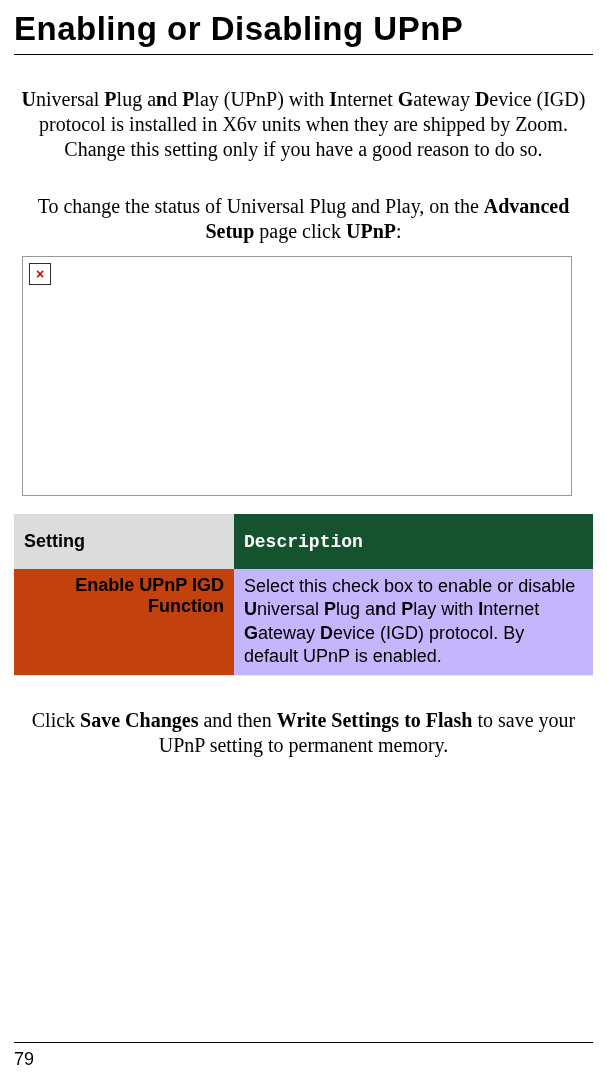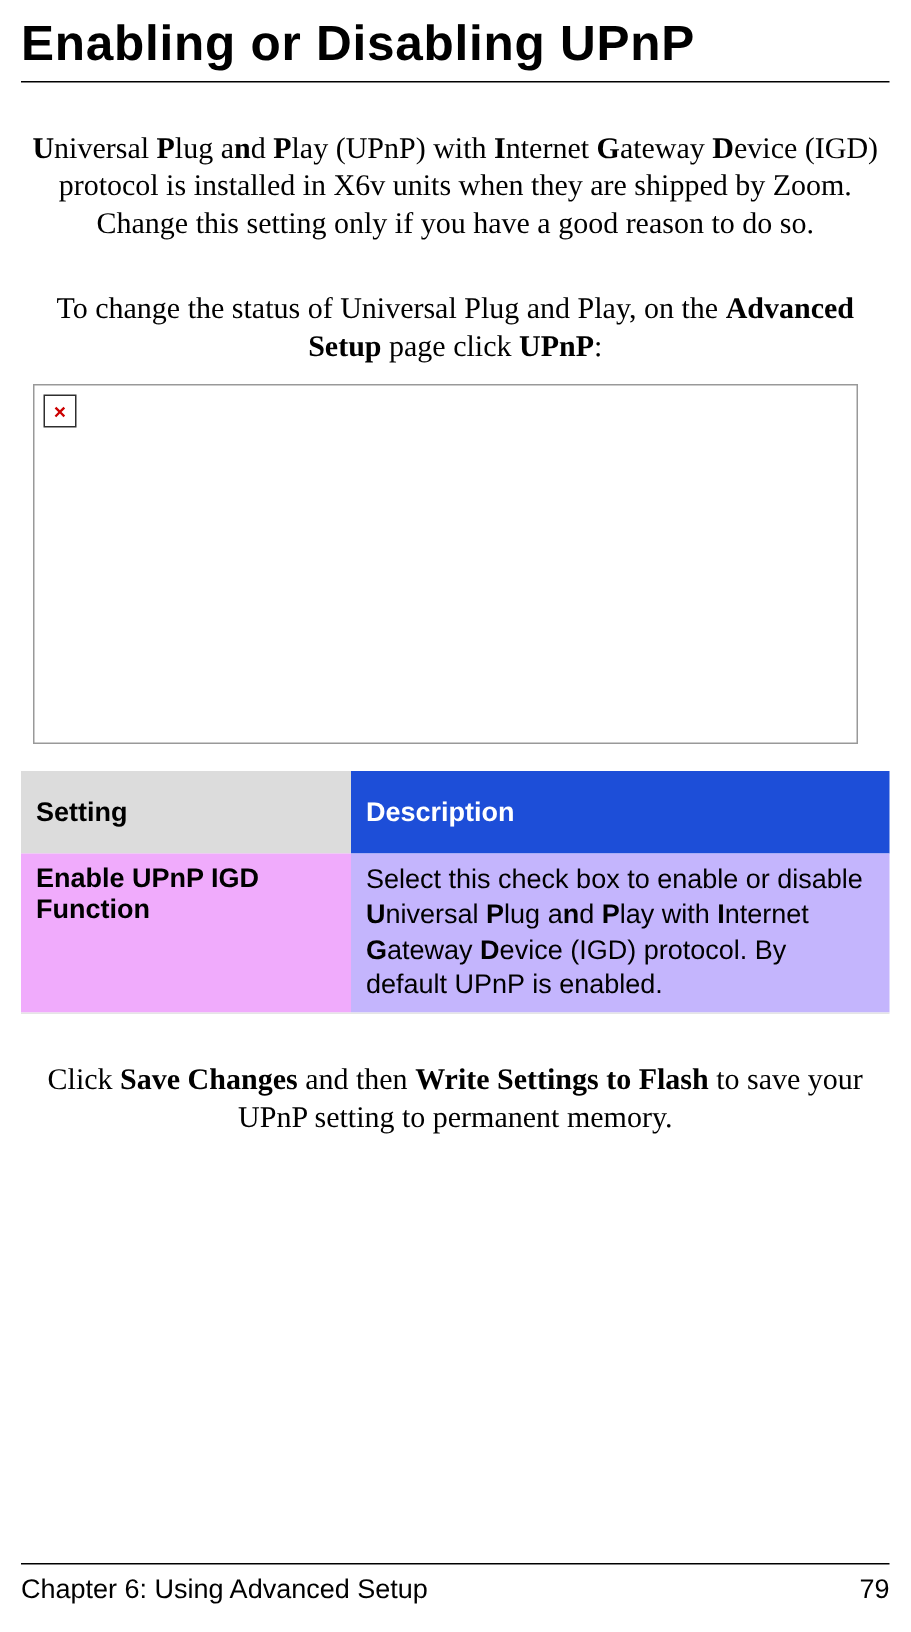--- a/index.html
+++ b/index.html
@@ -62,31 +62,33 @@
   table.settings th {
     text-align: left;
     font-weight: bold;
     padding: 17px 10px;
   }
   table.settings th.h-setting {
     background: #dcdcdc;
     width: 38%;
   }
   table.settings th.h-desc {
-    background: #1d4ed8;
+    background: #14532d;
     color: #fff;
+    font-family: Liberation Mono, monospace;
   }
   table.settings td {
     padding: 6px 10px;
     vertical-align: top;
     border-bottom: 1px solid #e5e5e5;
   }
   table.settings td.c-setting {
     font-weight: bold;
-    background: #f0abfc;
+    background: #c2410c;
+    text-align: right;
   }
   table.settings td.c-desc {
     background: #c4b5fd;
     line-height: 1.3;
   }
   .footer {
     position: absolute;
     bottom: 18px;
     left: 14px;
     right: 14px;
@@ -123,15 +125,14 @@
     <tr>
       <td class="c-setting">Enable UPnP IGD Function</td>
       <td class="c-desc">Select this check box to enable or disable <b>U</b>niversal <b>P</b>lug a<b>n</b>d <b>P</b>lay with <b>I</b>nternet <b>G</b>ateway <b>D</b>evice (IGD) protocol. By default UPnP is enabled.</td>
     </tr>
   </tbody>
 </table>
 
 <p class="body-para">Click <b>Save Changes</b> and then <b>Write Settings to Flash</b> to save your UPnP setting to permanent memory.</p>
 
 <div class="footer">
-  <span>Chapter 6: Using Advanced Setup</span>
   <span>79</span>
 </div>
 
 </body></html>

